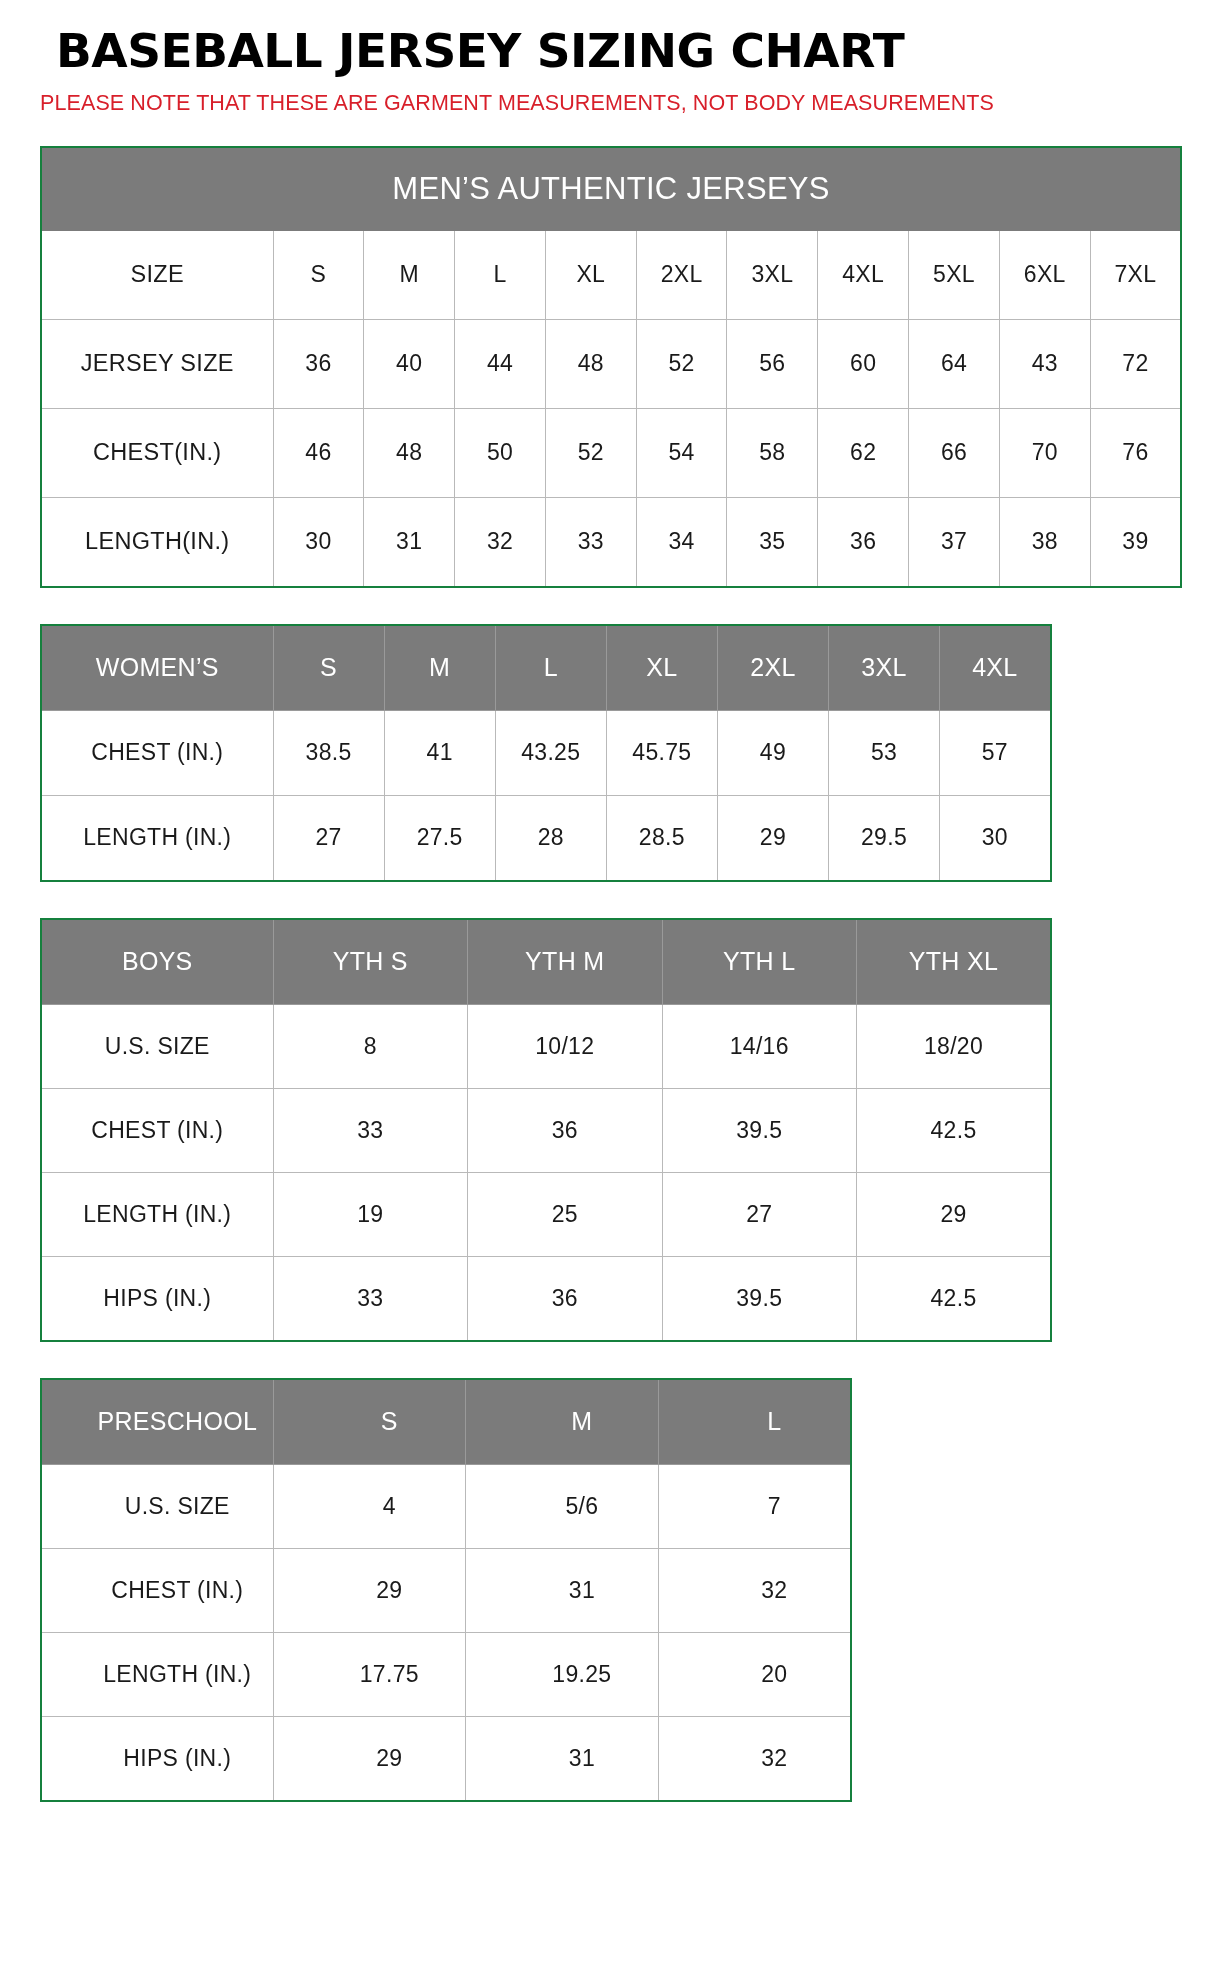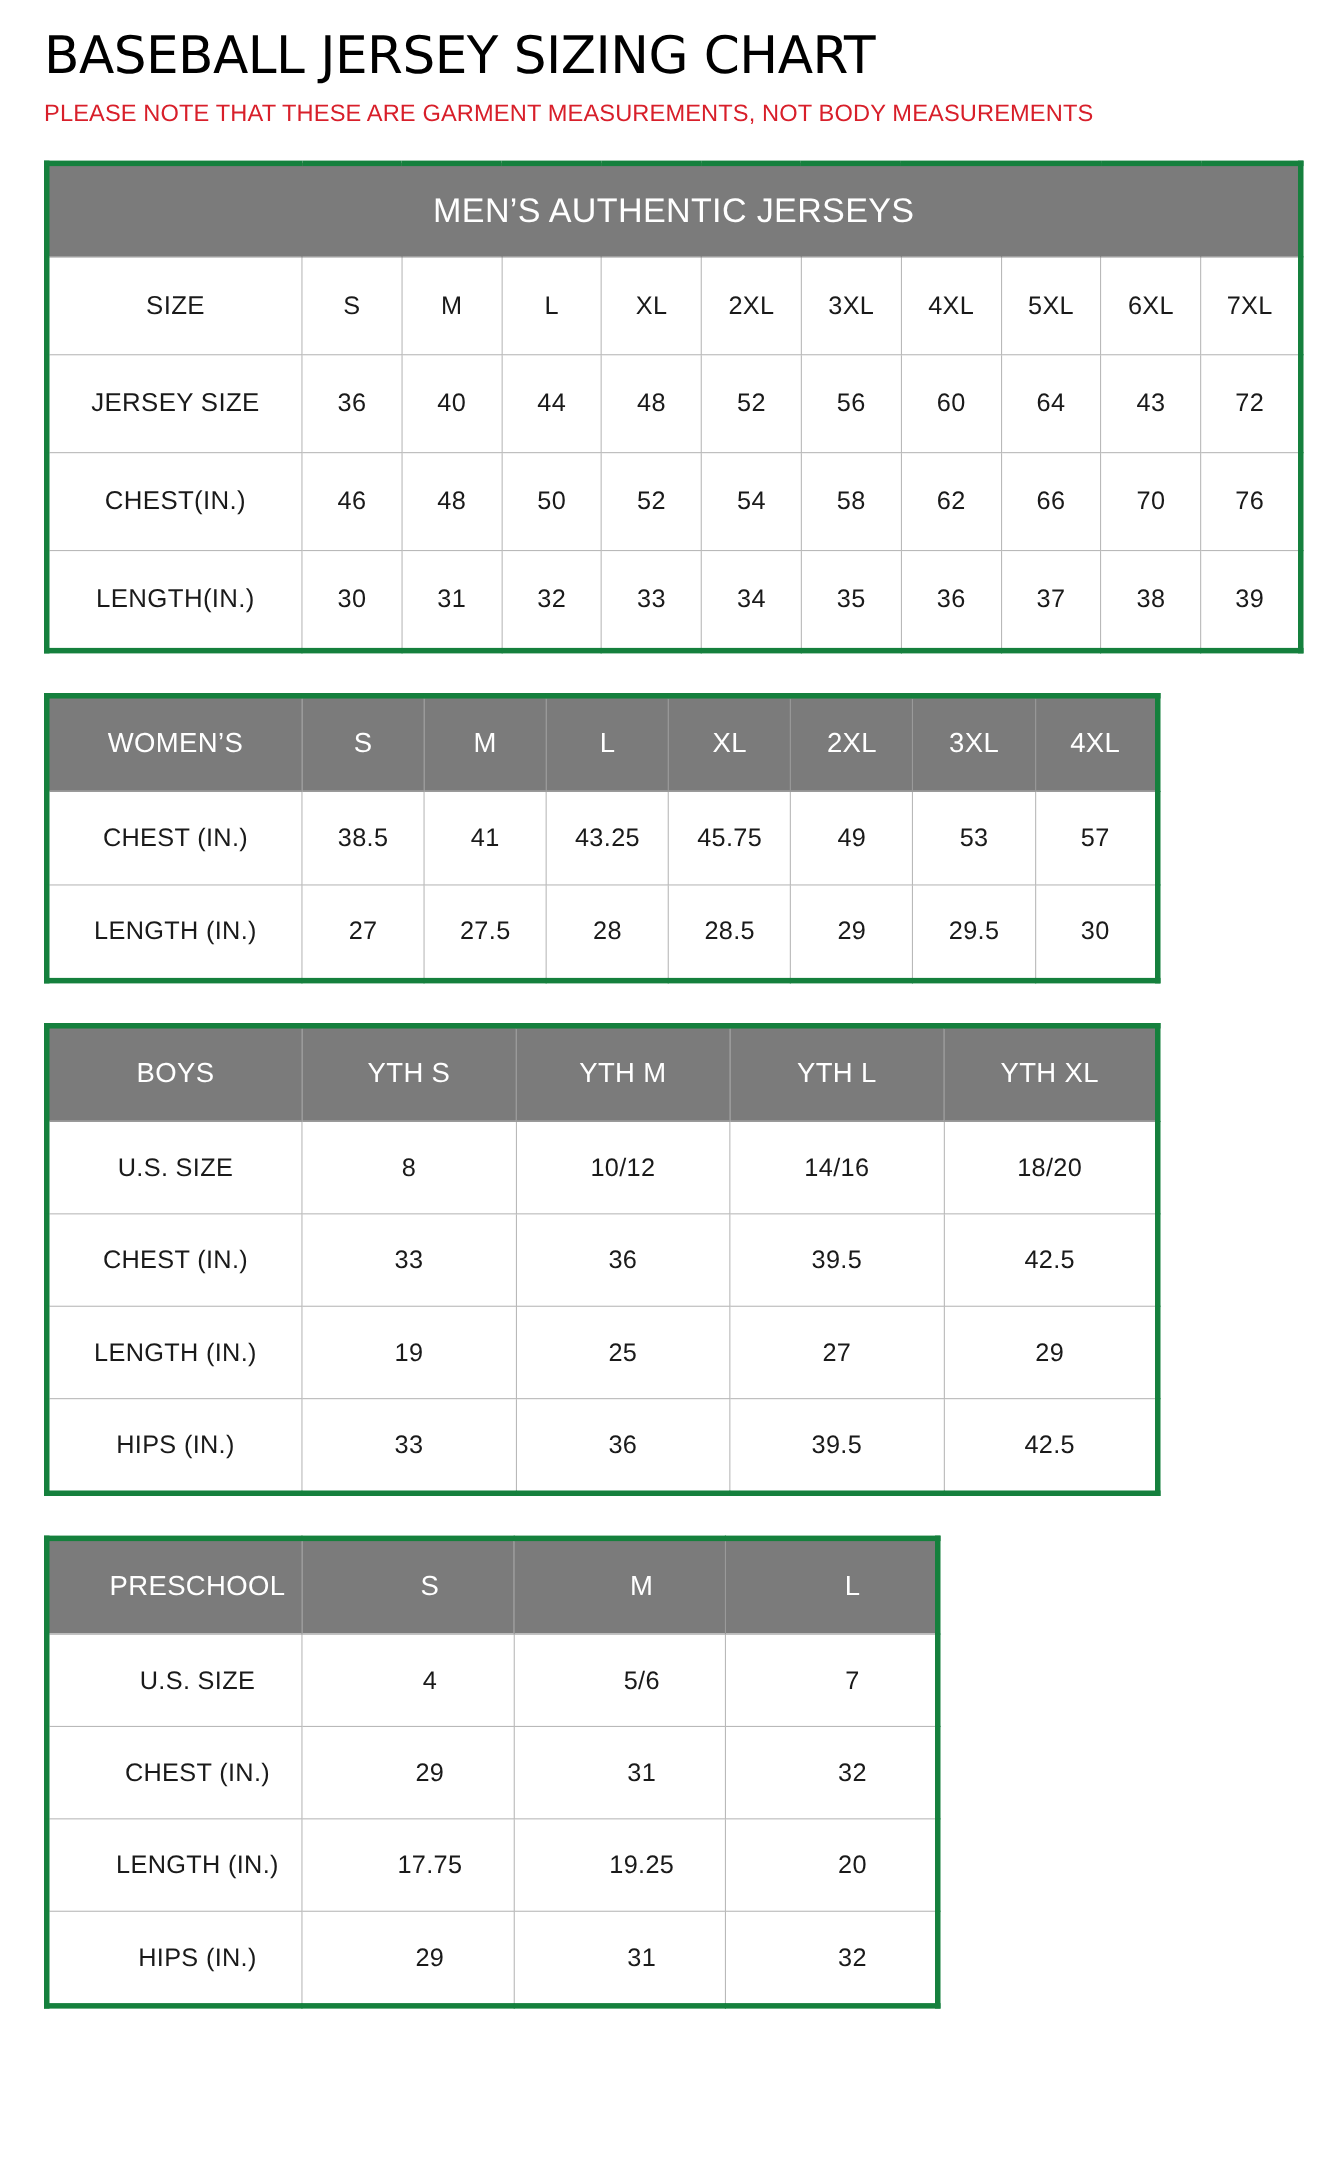--- a/index.html
+++ b/index.html
@@ -15,38 +15,38 @@
     -webkit-font-smoothing: antialiased;
   }
   .page {
     width: 1220px;
     box-sizing: border-box;
     padding: 26px 40px 10px 40px;
   }
   h1.title {
     font-size: 47px;
     line-height: 1.05;
-    font-weight: 400;
+    font-weight: 700;
     letter-spacing: -0.5px;
-    margin: 0 0 14px 0;
+    margin: 0 0 14px 16px;
     color: #000000;
     font-family: "DejaVu Sans", sans-serif;
   }
   .note {
     color: #d81f2a;
     font-size: 21.5px;
     line-height: 1.32;
     margin: 0 0 28px 0;
     letter-spacing: 0.1px;
   }
   table.chart {
     border-collapse: collapse;
     table-layout: fixed;
     margin: 0 0 36px 0;
-    border: 5px solid #15803d;
+    border: 2px solid #15803d;
   }
   table.chart td, table.chart th {
     border: 1px solid #b9b9b9;
     text-align: center;
     vertical-align: middle;
     font-weight: 400;
     color: #1a1a1a;
     background: #ffffff;
     font-size: 23px;
     height: 82px;

